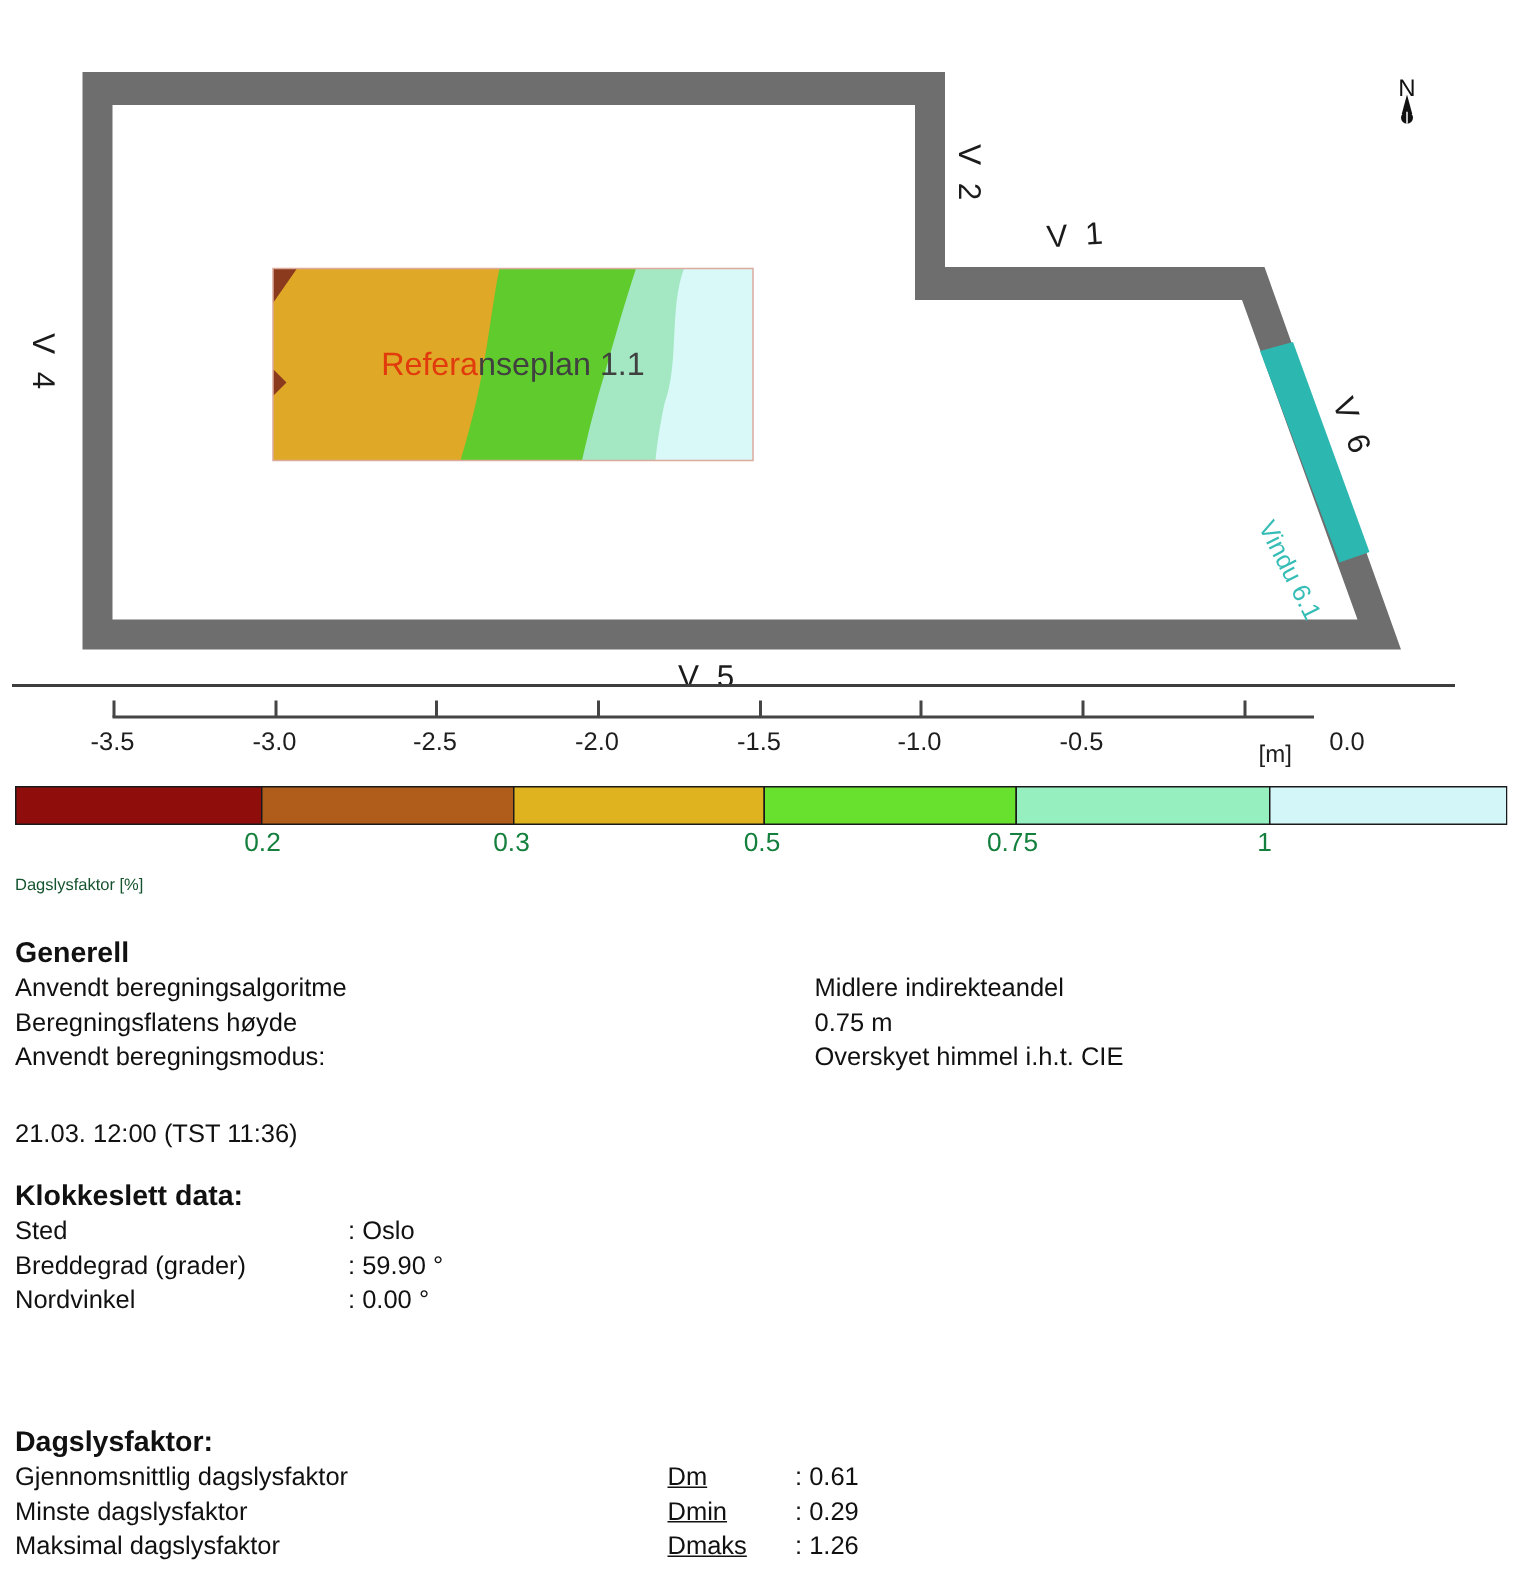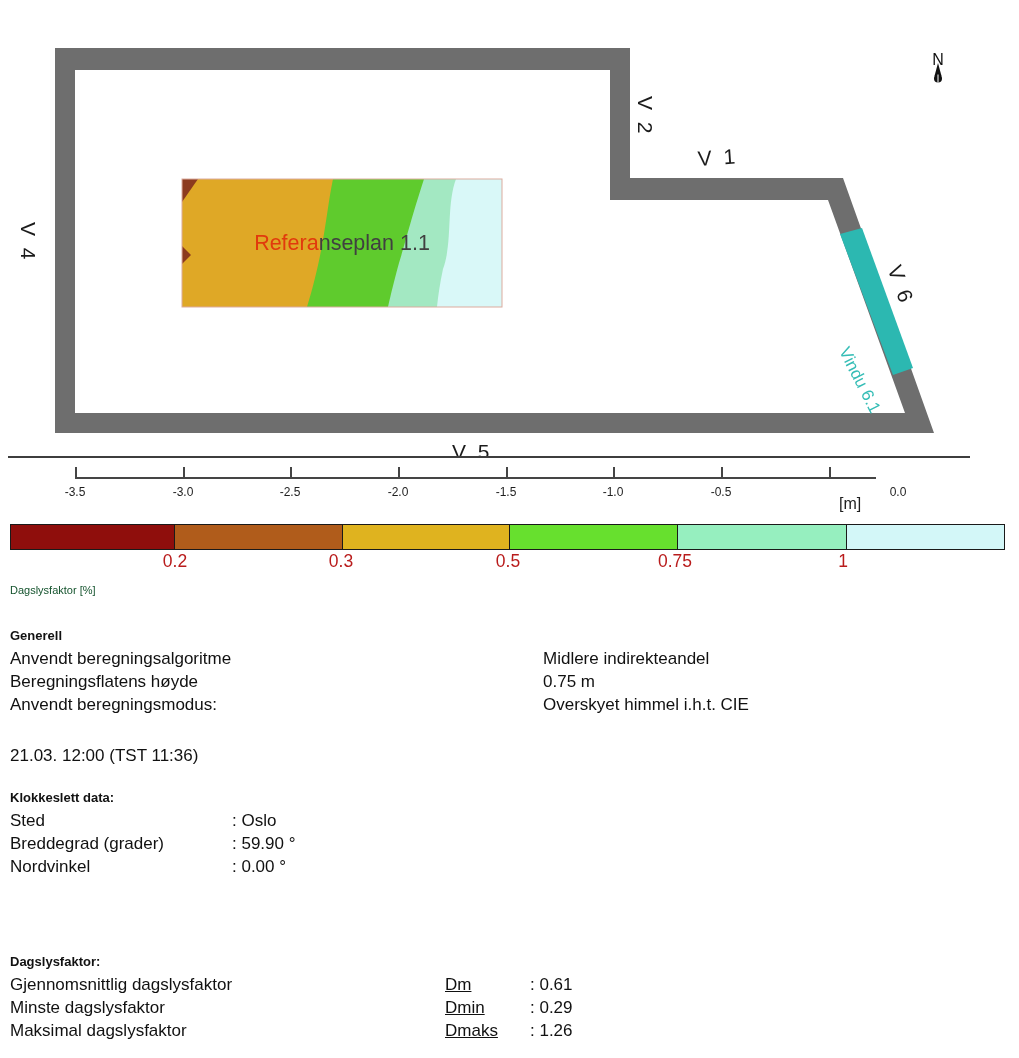--- a/index.html
+++ b/index.html
@@ -45,36 +45,36 @@
   #compass-n { font-size: 16px; color: #111; display: block; line-height: 14px; }
   #compass-needle { display: block; margin: -4px auto 0; }
 
   
   #separator-line { left: 8px; top: 456px; width: 962px; height: 2px; background: #3d3d3d; }
   #ruler-line { left: 75px; top: 477px; width: 801px; height: 1.6px; background: #454545; }
   .tick { position: absolute; top: 467px; width: 1.6px; height: 11px; background: #454545; }
   .tick-label {
     position: absolute; top: 485px;
     transform: translateX(-50%);
-    font-size: 12px; color: #1e1e1e;
+    font-size: 17px; color: #1e1e1e;
   }
   #ruler-unit { left: 839px; top: 495px; font-size: 16px; color: #1e1e1e; }
 
   
   #legend-svg { left: 10px; top: 524px; }
   .legend-label {
     position: absolute; top: 551px;
     transform: translateX(-50%);
-    font-size: 17.5px; color: #b91c1c;
+    font-size: 17.5px; color: #15803d;
   }
   #legend-title { left: 10px; top: 584px; font-size: 11px; color: #14532d; }
 
   
   .section { position: absolute; left: 10px; font-size: 17px; line-height: 23px; color: #111; }
-  .section h3 { font-size: 13px; font-weight: bold; }
+  .section h3 { font-size: 19px; font-weight: bold; }
   .row { display: flex; }
   .row .lbl   { width: 533px; flex: none; }
   .row .lbl-geo { width: 222px; flex: none; }
   .row .lbl-df  { width: 435px; flex: none; }
   .row .sym     { width: 85px;  flex: none; text-decoration: underline; }
   .row.gap-above { margin-top: 28px; }
   #section-generell      { top: 624px; }
   #section-geografiske   { top: 786px; }
   #section-dagslysfaktor { top: 950px; }
 </style>

